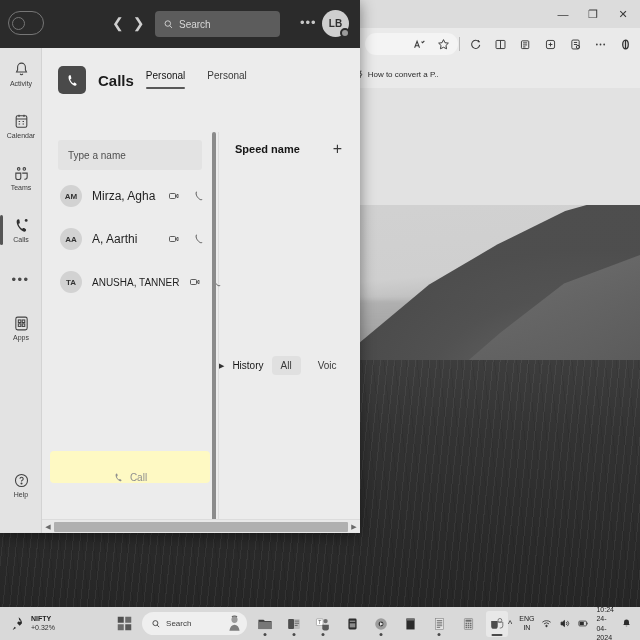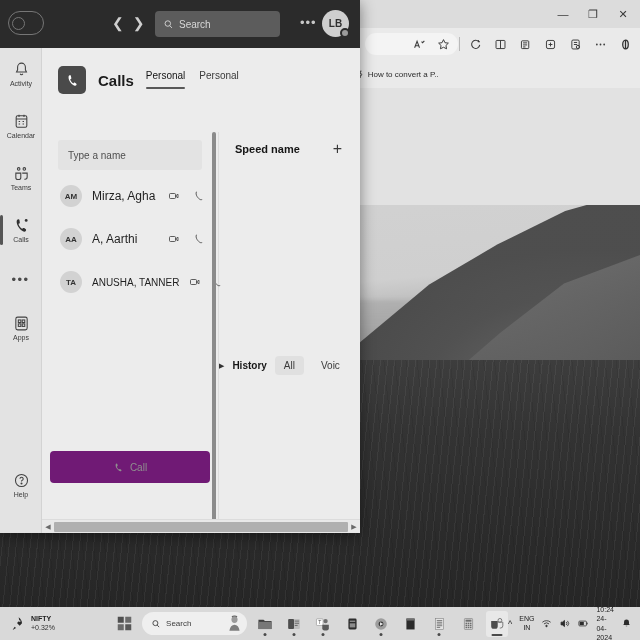--- a/index.html
+++ b/index.html
@@ -159,21 +159,21 @@
 
   
   .content { position: absolute; left: 42px; right: 0; top: 0; bottom: 0; background: #ececec; }
   .calls-head { display: flex; align-items: center; gap: 12px; padding: 18px 0 0 16px; }
   .calls-badge {
     width: 28px; height: 28px; border-radius: 5px; background: #4a4a4a;
     display: flex; align-items: center; justify-content: center;
   }
   .calls-badge svg { width: 15px; height: 15px; }
   .calls-title { font-size: 15px; font-weight: bold; color: #1c1c1c; }
-  .tabs { display: flex; gap: 14px; align-items: flex-end; padding-bottom: 1px; }
+  .tabs { display: flex; gap: 22px; align-items: flex-end; padding-bottom: 1px; }
   .tab { font-size: 10px; color: #3a3a3a; position: relative; padding-bottom: 8px; }
   .tab.active { color: #141414; font-weight: normal; }
   .tab.active::after {
     content: ""; position: absolute; left: 0; right: 0; bottom: 0; height: 2.5px;
     background: #585858; border-radius: 2px;
   }
 
   .panes { position: absolute; left: 0; right: 0; top: 78px; bottom: 0; display: flex; }
   .pane-left { width: 176px; position: relative; padding: 0 8px; }
   .pane-div { width: 1px; background: #dcdcdc; margin-top: 6px; margin-bottom: 6px; }
@@ -192,43 +192,43 @@
     display: flex; align-items: center; justify-content: center;
     font-size: 8px; font-weight: bold; flex: 0 0 auto;
   }
   .c-avatar.dark { background: #8f8f8f; color: #fff; }
   .c-avatar.dark svg { width: 12px; height: 12px; }
   .c-name { font-size: 12px; color: #1f1f1f; flex: 1; white-space: nowrap; }
   .c-act { width: 15px; color: #3a3a3a; display: flex; align-items: center; justify-content: center; }
   .c-act svg { width: 12px; height: 12px; }
   .call-btn {
     position: absolute; left: 8px; right: 8px; bottom: 50px; height: 32px;
-    background: #701a75; border-radius: 4px;
-    display: flex; align-items: center; justify-content: center; gap: 6px;
+    background: #fef9c3; border-radius: 4px;
+    display: flex; align-items: flex-end; justify-content: center; gap: 6px;
     color: #8f8f8f; font-size: 10px;
   }
   .call-btn svg { width: 11px; height: 11px; }
 
   .vscroll {
     position: absolute; right: 2px; top: 6px; bottom: 8px; width: 4px;
     background: #8b8b8b; border-radius: 2px;
   }
 
   .sd-head {
     display: flex; align-items: center; justify-content: space-between;
     padding: 16px 18px 0 2px;
   }
   .sd-title { font-size: 11px; font-weight: bold; color: #161616; }
   .sd-plus { font-size: 16px; color: #3a3a3a; line-height: 14px; }
   .hist-row {
     position: absolute; left: 0; right: 8px; top: 230px;
     display: flex; align-items: center; gap: 8px;
   }
   .hist-caret { font-size: 7px; color: #333; }
-  .hist-label { font-size: 10px; font-weight: bold; color: #161616; }
+  .hist-label { font-size: 10px; font-weight: normal; color: #161616; }
   .chip {
     font-size: 10px; color: #3a3a3a; padding: 4px 9px; border-radius: 4px;
   }
   .chip.on { background: #e0e0e0; }
 
   .hscroll-track {
     position: absolute; left: 0; right: 0; bottom: 0; height: 14px;
     background: #e9e9e9; display: flex; align-items: center;
     border-top: 1px solid #dcdcdc;
   }

